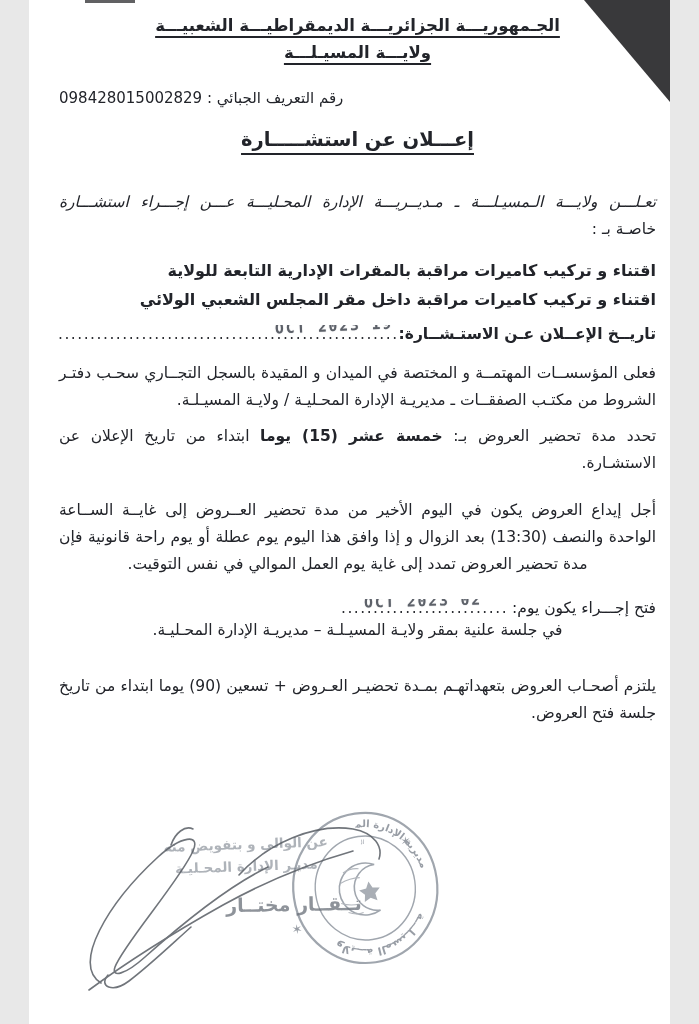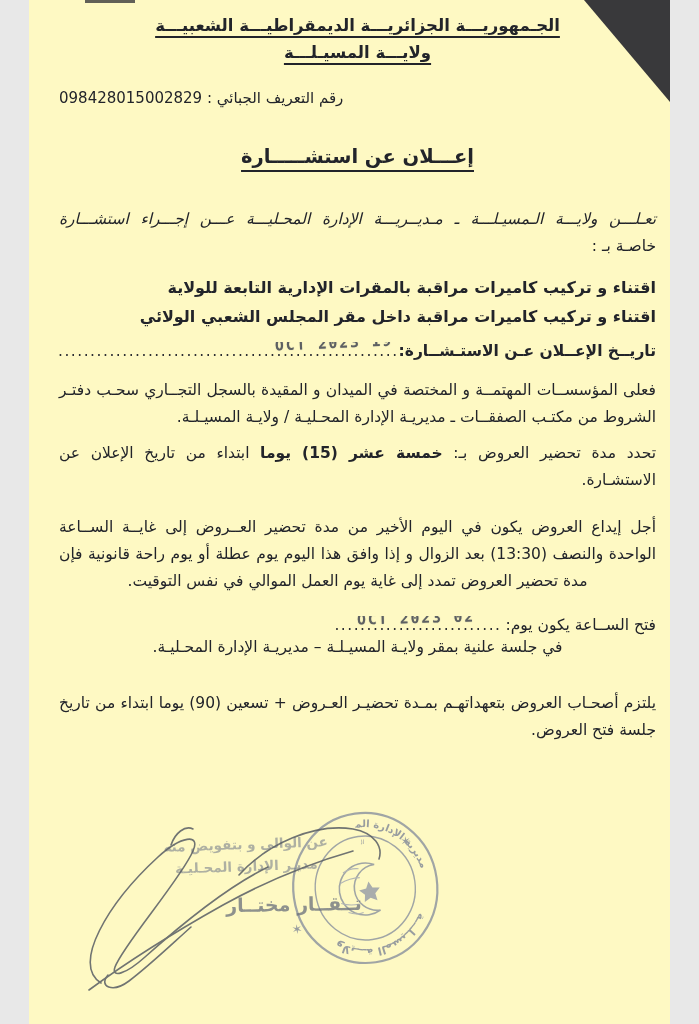--- a/index.html
+++ b/index.html
@@ -1,33 +1,33 @@
 <!DOCTYPE html>
 <html lang="ar" dir="rtl"><head>
 <meta charset="utf-8">
 <style>
   html,body{margin:0;padding:0;background:#e8e8e8;}
   .page{
     width:641px;height:1024px;position:relative;margin:0 auto;
-    background:#fef9c3;overflow:hidden;direction:rtl;
+    background:#ffffff;overflow:hidden;direction:rtl;
     font-family:"DejaVu Sans",sans-serif;color:#22242a;
   }
   .content{position:absolute;inset:0;padding:10px 14px 0 30px;box-sizing:border-box;}
 
   
   .hdr{ text-align:center;font-weight:bold;font-size:16.5px;line-height:1.66;margin-top:2px;}
   .hdr div{
     text-decoration:underline;text-decoration-thickness:2px;text-underline-offset:5px;
     width:fit-content;margin:0 auto;letter-spacing:.3px;
   }
   .taxline{text-align:left;margin-top:22px;font-size:15px;}
 
   
   .title{
-    margin:38px auto 0;width:fit-content;text-align:center;
+    margin:21px auto 0;width:fit-content;text-align:center;
     font-weight:bold;font-size:19.5px;letter-spacing:.5px;
     text-decoration:underline;text-decoration-thickness:2px;text-underline-offset:7px;
   }
 
   
   .par{font-size:15.5px;line-height:1.74;text-align:justify;}
   .intro{margin-top:38px;}
   .intro .l1{text-align-last:justify;font-style:italic;}
   .intro .l2{text-align:right;}
 
@@ -118,21 +118,21 @@
     <div class="par p-withdraw">فعلى المؤسســات المهتمــة و المختصة في الميدان و المقيدة بالسجل التجــاري سحـب دفتـر الشروط من مكتـب الصفقــات ـ مديريـة الإدارة المحـليـة / ولايـة المسيـلـة.</div>
 
     <div class="par p-prep">
       <span>تحدد مدة تحضير العروض بـ: </span><b>خمسة عشر (15) يوما</b><span> ابتداء من تاريخ الإعلان عن الاستشـارة.</span>
     </div>
 
     <div class="par p-deposit">أجل إيداع العروض يكون في اليوم الأخير من مدة تحضير العــروض إلى غايــة الســاعة الواحدة والنصف (13:30) بعد الزوال و إذا وافق هذا اليوم يوم عطلة أو يوم راحة قانونية فإن مدة تحضير العروض تمدد إلى غاية يوم العمل الموالي في نفس التوقيت.</div>
 
     <div class="p-open">
       <div class="openline">
-        <span class="seg">فتح الســاعة يكون يوم:</span>
+        <span class="seg">فتح إجـــراء يكون يوم:</span>
         <span class="dotrun">
           <span>..........................</span>
           <span class="stamp s2">02 OCT 2023</span>
         </span>
       </div>
       <div class="openl2">في جلسة علنية بمقر ولايـة المسيـلـة – مديريـة الإدارة المحـليـة.</div>
     </div>
 
     <div class="par p-commit">يلتزم أصحـاب العروض بتعهداتهـم بمـدة تحضيـر العـروض + تسعين (90) يوما ابتداء من تاريخ جلسة فتح العروض.</div>
 

